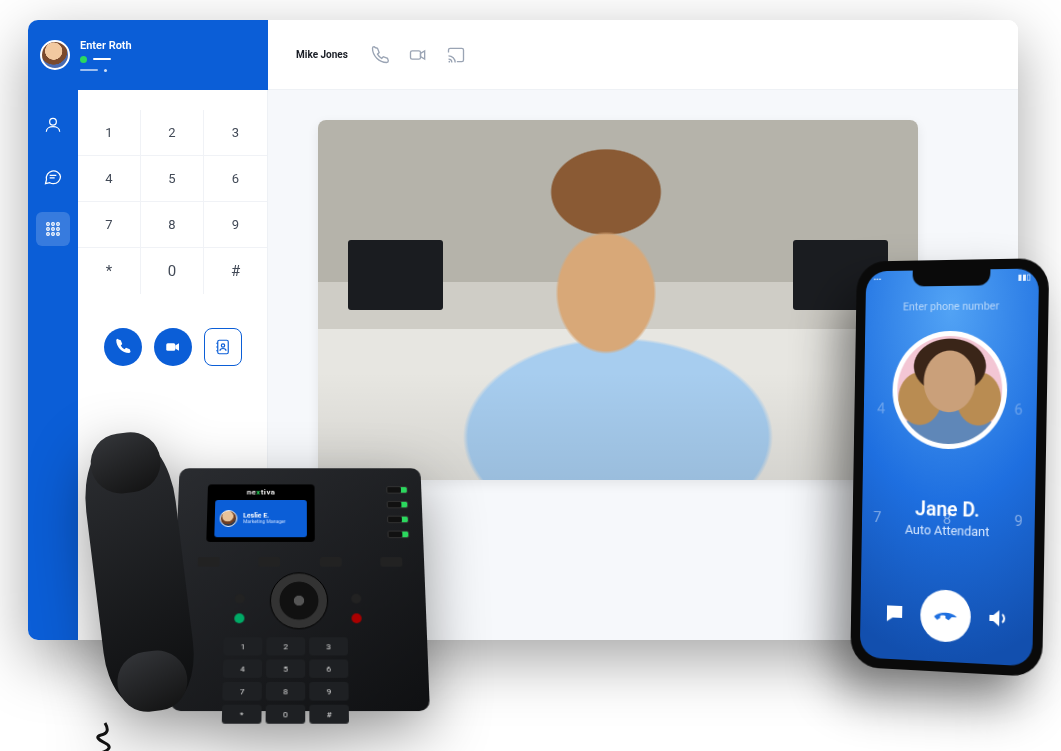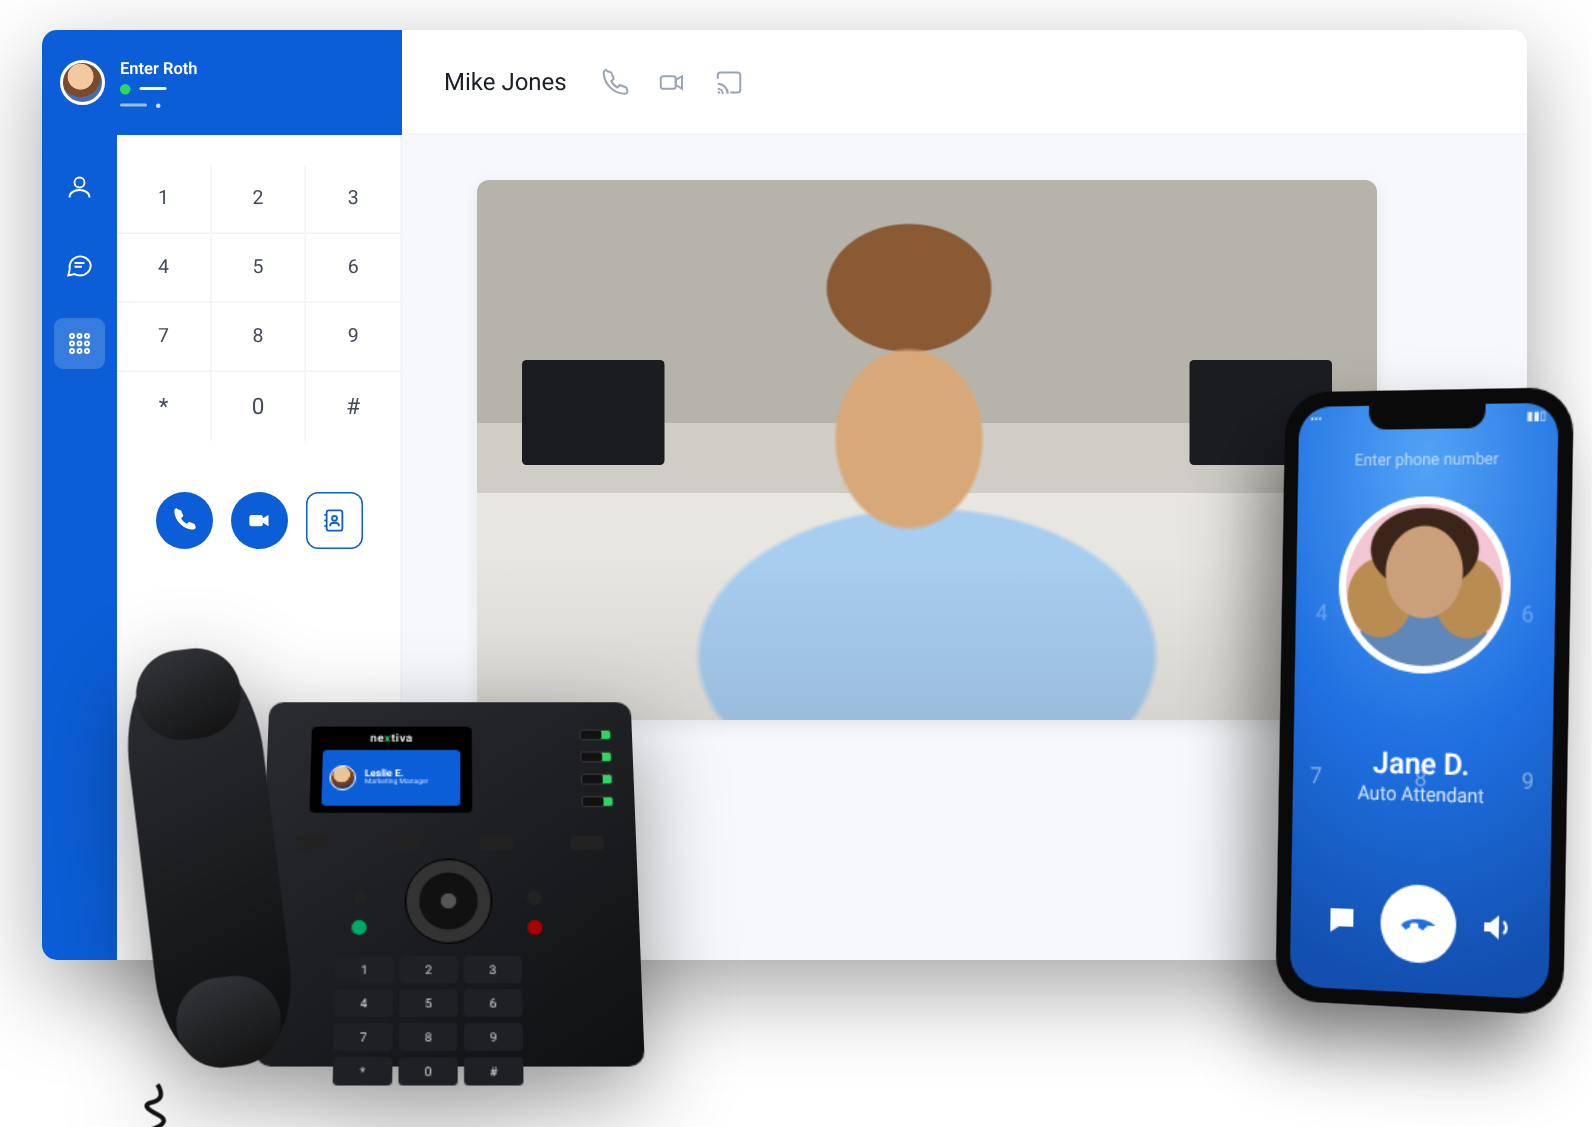--- a/index.html
+++ b/index.html
@@ -101,21 +101,21 @@
   .circle-btn svg { stroke:#fff; fill:#fff; }
   .sq-btn svg { stroke:#0b5ed7; fill:none; stroke-width:1.6; }
 
   
   .content-header {
     position:absolute; top:0; left:240px; right:0; height:70px;
     background:#fff; display:flex; align-items:center;
     padding: 0 28px; gap: 22px;
     border-bottom: 1px solid #eef1f5;
   }
-  .contact-name { font-size: 16px; font-weight: 400; color:#1b1f27; }
+  .contact-name { font-size: 10px; font-weight: 700; color:#1b1f27; }
   .hdr-icons { display:flex; gap:18px; }
   .hdr-icons .hicon { width:20px; height:20px; cursor:pointer; }
   .hdr-icons svg { width:20px; height:20px; stroke:#9aa4b4; fill:none; stroke-width:1.6; }
 
   
   .content-body {
     position:absolute; top:70px; left:240px; right:0; bottom:0;
     background:#f6f8fb;
     padding: 30px;
   }

